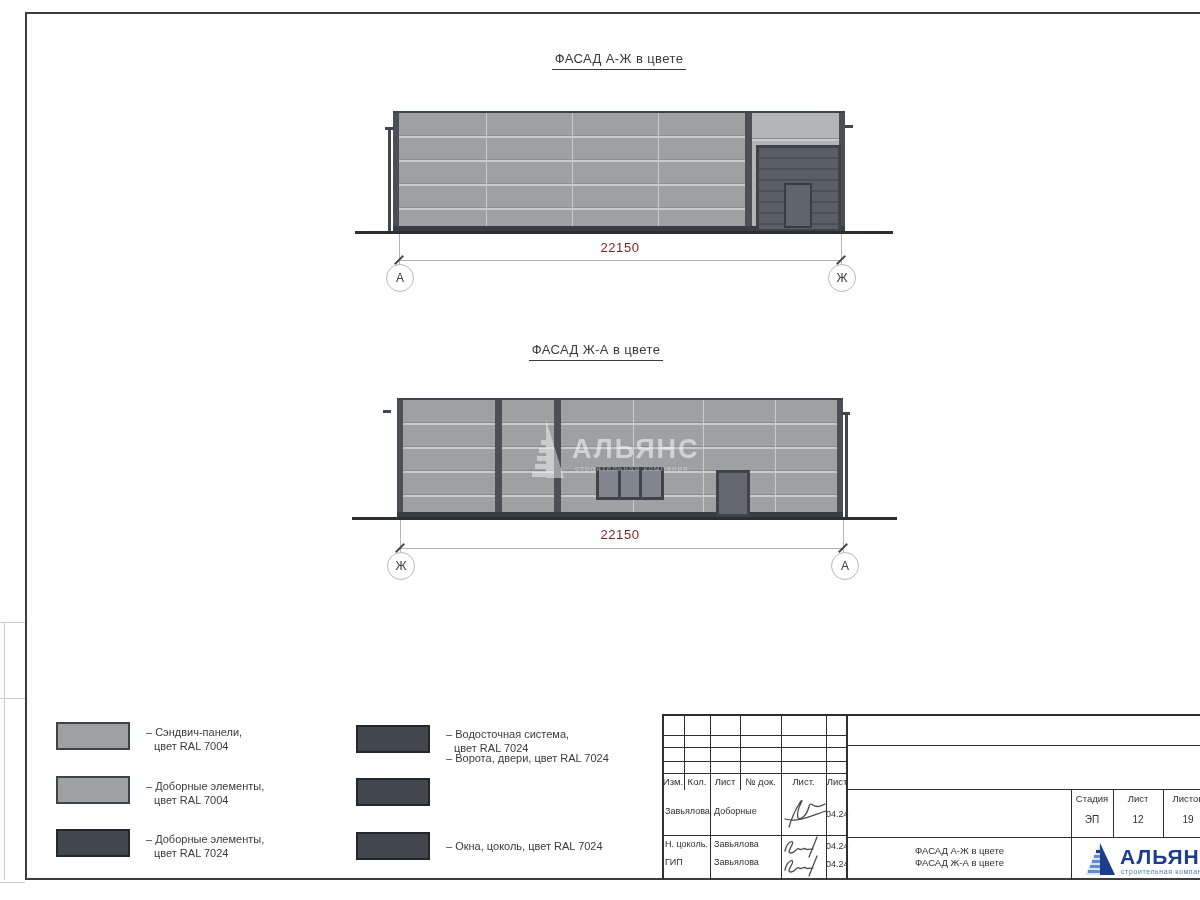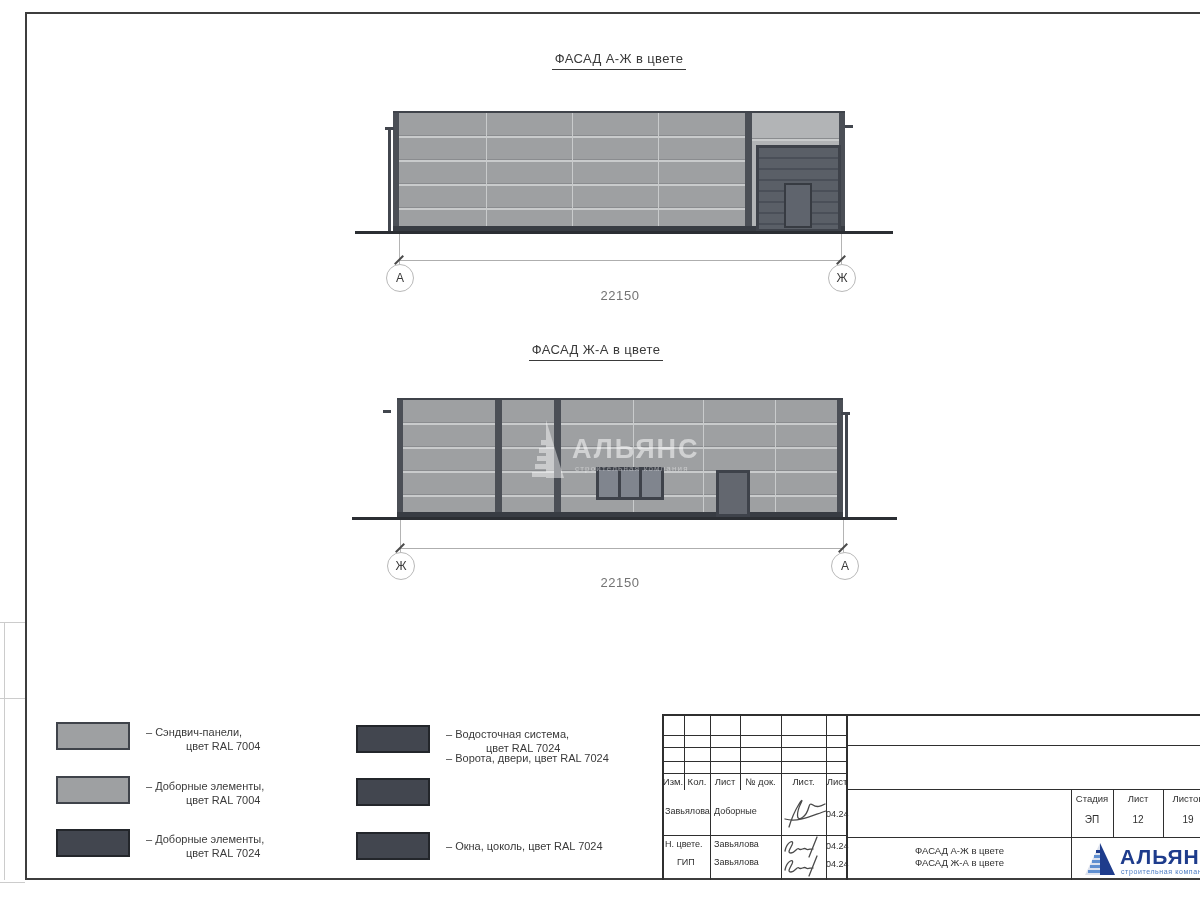--- a/index.html
+++ b/index.html
@@ -23,31 +23,31 @@
         background-image:repeating-linear-gradient(180deg,#5a5f67 0 9px,#4a4f58 9px 11px);z-index:5;}
   .wicket{position:absolute;border:2px solid #373b42;background:#5f646d;z-index:6;}
   .window{position:absolute;background:#3e424a;display:flex;gap:3px;padding:3px;box-sizing:border-box;z-index:6;}
   .pane{flex:1;background:#80858e;}
   .door{position:absolute;border:3px solid #3e424a;background:#63676f;box-sizing:border-box;z-index:6;}
   .facade-title{position:absolute;text-align:center;font-size:13px;letter-spacing:.4px;color:#3a3a3a;z-index:2;}
   .facade-title span{display:inline-block;border-bottom:1px solid #3a3a3a;padding:0 3px 3px;}
   .dimline{position:absolute;height:1px;background:#aeaeae;}
   .extline{position:absolute;width:1px;background:#b4b4b4;}
   .tick{position:absolute;width:12px;height:2px;background:#4a4a4a;transform:rotate(-45deg);}
-  .dimtext{position:absolute;text-align:center;font-size:13px;letter-spacing:.6px;color:#737373;margin-top:48px;}
+  .dimtext{position:absolute;text-align:center;font-size:13px;letter-spacing:.6px;color:#7f1d1d;}
   .axis{position:absolute;width:26px;height:26px;border:1px solid #b9b9b9;border-radius:50%;
         display:flex;align-items:center;justify-content:center;font-size:12px;color:#3a3a3a;background:#fff;}
   
   .wm{position:absolute;color:rgba(255,255,255,0.52);z-index:7;pointer-events:none;}
   
   .swatch{position:absolute;width:74px;height:28px;box-sizing:border-box;}
   .sw-light{background:#9ea0a2;border:2px solid #3f434a;}
   .sw-dark{background:#42464f;border:2px solid #23262b;}
   .leg-text{position:absolute;font-size:11px;line-height:14px;color:#3a3a3a;}
-  .leg-text .l2{padding-left:8px;margin-left:32px;}
+  .leg-text .l2{padding-left:8px;}
   
   .tb-text{position:absolute;font-size:9.5px;color:#2f2f2f;white-space:nowrap;}
   .tb-center{text-align:center;}
   .sig{position:absolute;z-index:2;}
   .company-name{position:absolute;font-size:21px;font-weight:bold;color:#1e3c8c;letter-spacing:1px;white-space:nowrap;}
   .company-sub{position:absolute;font-size:7px;color:#4a7ac2;letter-spacing:.6px;white-space:nowrap;}
 </style>
 </head>
 <body>
 
@@ -210,24 +210,24 @@
   <div class="tb-text tb-center" style="left:662px;top:776px;width:22px;">Изм.</div>
   <div class="tb-text tb-center" style="left:684px;top:776px;width:26px;">Кол.</div>
   <div class="tb-text tb-center" style="left:710px;top:776px;width:30px;">Лист</div>
   <div class="tb-text tb-center" style="left:740px;top:776px;width:41px;">№ док.</div>
   <div class="tb-text tb-center" style="left:781px;top:776px;width:45px;">Лист.</div>
   <div class="tb-text tb-center" style="left:826px;top:776px;width:22px;">Лист</div>
 
   <div class="tb-text" style="left:665px;top:806px;font-size:9px;">Завьялова</div>
   <div class="tb-text" style="left:714px;top:806px;font-size:9px;">Доборные</div>
   <div class="tb-text tb-center" style="left:826px;top:809px;width:22px;font-size:9px;">04.24</div>
-  <div class="tb-text" style="left:665px;top:839px;font-size:9px;">Н. цвете.</div>
+  <div class="tb-text" style="left:665px;top:839px;font-size:9px;">Н. цоколь.</div>
   <div class="tb-text" style="left:714px;top:839px;font-size:9px;">Завьялова</div>
   <div class="tb-text tb-center" style="left:826px;top:841px;width:22px;font-size:9px;">04.24</div>
-  <div class="tb-text" style="left:665px;top:857px;font-size:9px;padding-left:12px;">ГИП</div>
+  <div class="tb-text" style="left:665px;top:857px;font-size:9px;">ГИП</div>
   <div class="tb-text" style="left:714px;top:857px;font-size:9px;">Завьялова</div>
   <div class="tb-text tb-center" style="left:826px;top:859px;width:22px;font-size:9px;">04.24</div>
 
   <div class="sig" style="left:783px;top:793px;">
     <svg width="44" height="40" viewBox="0 0 44 40">
       <path d="M6,34 C12,14 22,2 18,10 C14,18 12,30 20,24 C28,18 24,8 30,12 C34,15 38,13 42,11 M2,26 C16,30 30,22 43,18" fill="none" stroke="#4a4a4a" stroke-width="1.3" stroke-linecap="round"></path>
     </svg>
   </div>
   <div class="sig" style="left:783px;top:836px;">
     <svg width="42" height="22" viewBox="0 0 42 22">

